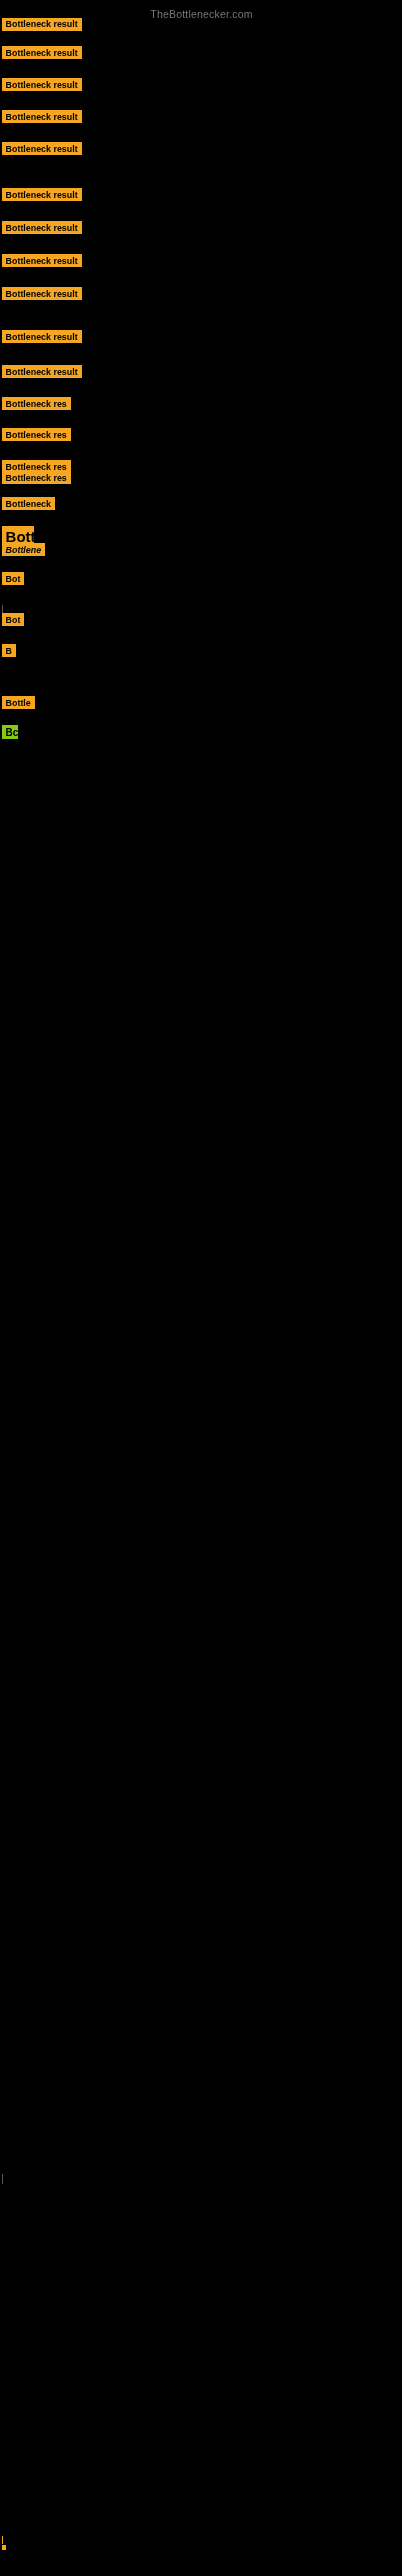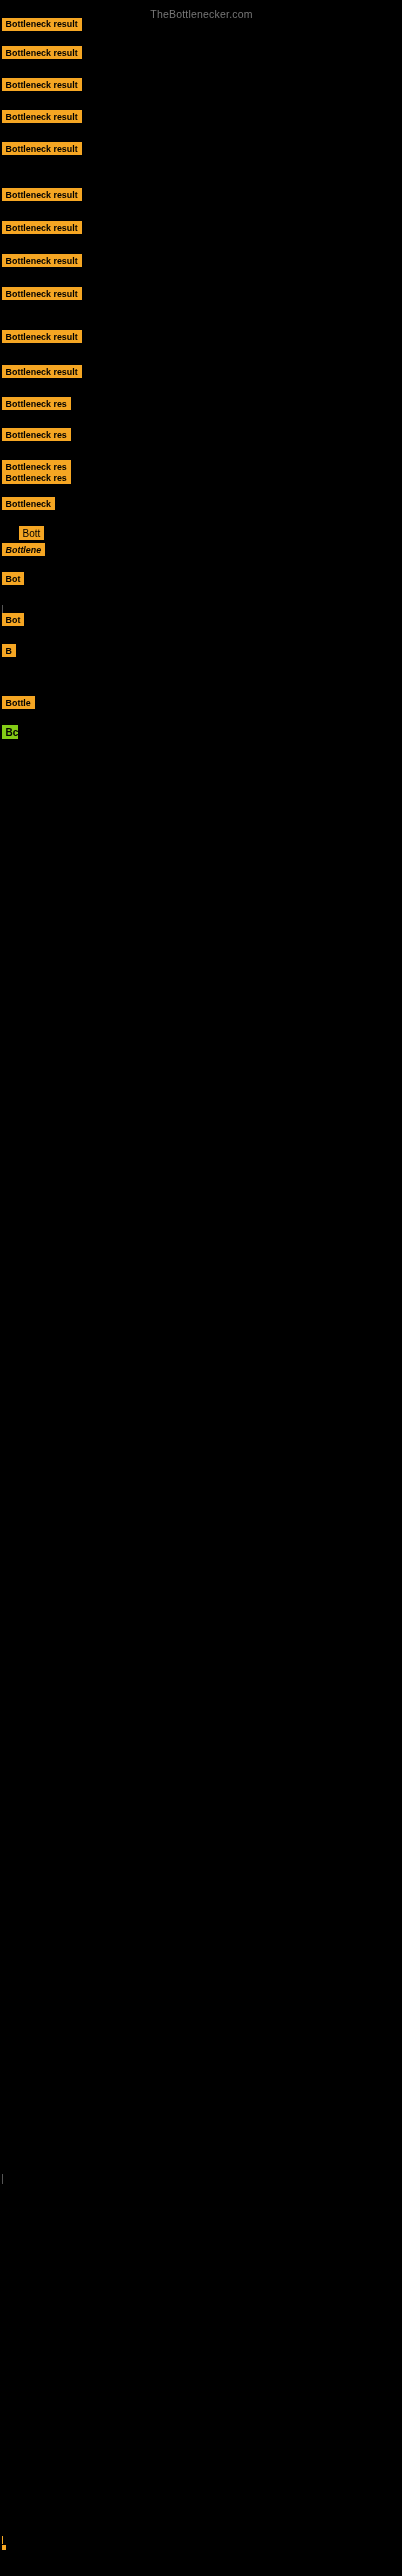--- a/index.html
+++ b/index.html
@@ -90,21 +90,21 @@
   </div>
 
   <div style="position: absolute; top: 471px; left: 1.6px; background: #f5a623; color: #000; font-size: 8.9px; font-weight: bold; padding: 1.6px 4px; overflow: hidden; white-space: nowrap; max-width: 72px;">
     <span>Bottleneck res</span>
   </div>
 
   <div style="position: absolute; top: 497px; left: 1.6px; background: #f5a623; color: #000; font-size: 8.9px; font-weight: bold; padding: 1.6px 4px; overflow: hidden; white-space: nowrap; max-width: 58px; text-align: right;">
     <span>Bottleneck</span>
   </div>
 
-  <div style="position: absolute; top: 526px; left: 1.6px; background: #f5a623; color: #000; font-size: 10px; font-weight: normal; padding: 1.6px 4px; overflow: hidden; white-space: nowrap; max-width: 32px; margin-left: 17px;">
+  <div style="position: absolute; top: 526px; left: 1.6px; background: #f5a623; color: #000; font-size: 15px; font-weight: bold; padding: 1.6px 4px; overflow: hidden; white-space: nowrap; max-width: 32px;">
     <span>Bott</span>
   </div>
 
   <div style="position: absolute; top: 543px; left: 1.6px; background: #f5a623; color: #000; font-size: 8.9px; font-weight: bold; padding: 1.6px 4px; overflow: hidden; white-space: nowrap; max-width: 47px; font-style: italic;">
     <span>Bottlene</span>
   </div>
 
   <div style="position: absolute; top: 572px; left: 1.6px; background: #f5a623; color: #000; font-size: 8.9px; font-weight: bold; padding: 1.6px 4px; overflow: hidden; white-space: nowrap; max-width: 24px;">
     <span>Bot</span>
   </div>

